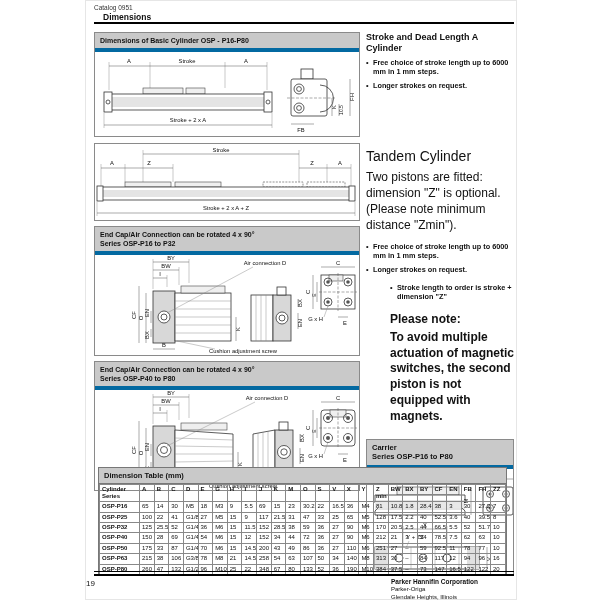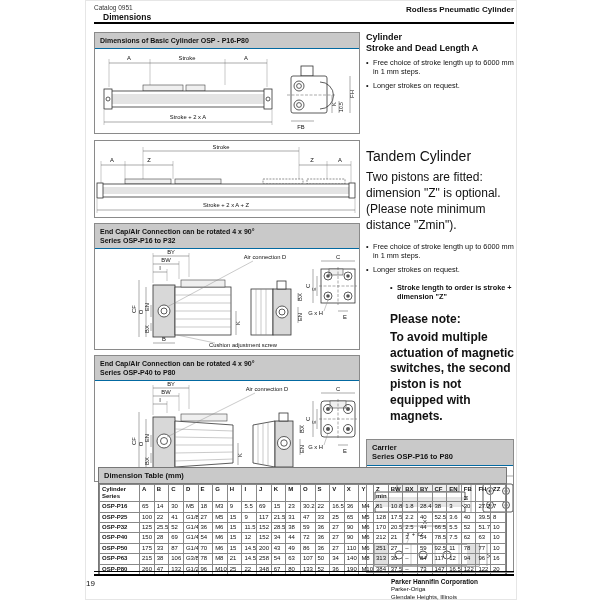--- a/index.html
+++ b/index.html
@@ -10,38 +10,38 @@
   .hdr-catalog{font-size:6.5px;color:#333;}
   .hdr-section{font-size:8.5px;font-weight:bold;margin-top:1px;padding-left:9px;}
   .hdr-right{position:absolute;right:2px;top:3px;text-align:right;}
   .hdr-product{font-size:8px;}
   .hdr-title{font-size:8px;font-weight:bold;margin-top:1px;}
   .hdr-rule{position:absolute;left:8px;right:2px;top:21px;height:2px;background:#000;}
   
   .col-left{position:absolute;left:8px;top:31px;width:266px;}
   .col-right{position:absolute;left:280px;top:31px;width:148px;}
   .box{border:1px solid #8a8a8a;background:#fff;}
-  .box-hdr{background:#c9c9c9;border-bottom:1px solid #0369a1;font-weight:bold;font-size:7px;line-height:1.3;padding:3px 5px;}
+  .box-hdr{background:#c9c9c9;border-bottom:4px solid #0369a1;font-weight:bold;font-size:7px;line-height:1.3;padding:3px 5px;}
   .mt6{margin-top:6px;} .mt5{margin-top:5px;}
   
   svg{display:block;}
   .dwg text{font-size:5.8px;fill:#111;}
   .dwg .lab{text-anchor:middle;}
   .dwg .shape{stroke:#333;stroke-width:0.8;fill:none;}
   .dwg .fillw{fill:#fff;}
   .dwg .gray{fill:#d8d8d8;stroke:#333;stroke-width:0.8;}
   .dwg .lite{fill:#efefef;stroke:#444;stroke-width:0.6;}
   .dwg .dim{stroke:#555;stroke-width:0.5;fill:none;}
   .dwg .thin{stroke:#888;stroke-width:0.45;fill:none;}
   .dwg .dash{stroke:#555;stroke-width:0.5;stroke-dasharray:3 1.5;fill:none;}
   .dwg .dashed-shape{stroke:#666;stroke-width:0.7;stroke-dasharray:2 1.2;fill:none;}
   
   .side-h1{font-size:9px;font-weight:bold;line-height:1.2;}
   .side-txt{font-size:12px;line-height:1.32;}
-  .bullet{position:relative;padding-left:7px;margin-top:4px;font-size:7.3px;line-height:1.32;}
+  .bullet{position:relative;padding-left:7px;margin-top:4px;font-size:7.3px;line-height:1.32;font-weight:bold;}
   .bullet::before{content:"\2022";position:absolute;left:0;top:0;}
   .bold{font-weight:bold;margin-left:24px;}
   .tandem-h{font-size:14px;font-weight:normal;margin-top:58px;}
   .carrier-hdr{margin-top:14px;}
   .carrier-hdr .box-hdr{font-size:7.5px;}
   
   .tbl-wrap{position:absolute;left:12px;top:466px;width:407px;border:1px solid #777;}
   .tbl-title{background:#c9c9c9;border-bottom:1px solid #777;font-weight:bold;font-size:7.5px;padding:3px 5px;}
   table.dim-table{width:100%;border-collapse:collapse;table-layout:fixed;font-size:6px;}
   .dim-table th,.dim-table td{border:1px solid #888;padding:1px 1px 1.5px 2px;text-align:left;font-weight:normal;line-height:1.15;overflow:hidden;white-space:normal;}
@@ -58,21 +58,20 @@
 </head>
 <body>
 
 <div class="page">
 
   <div class="hdr-left">
     <div class="hdr-catalog">Catalog 0951</div>
     <div class="hdr-section">Dimensions</div>
   </div>
   <div class="hdr-right">
-    <div class="hdr-title">Rodless Pneumatic Cylinder</div>
   </div>
   <div class="hdr-rule"></div>
 
   <div class="col-left">
 
     <div class="box">
       <div class="box-hdr">Dimensions of Basic Cylinder OSP - P16-P80</div>
       <svg class="dwg" width="264" height="84" viewBox="0 0 264 84">
         <line class="thin" x1="14" y1="38" x2="14" y2="10"></line>
           <line class="thin" x1="55" y1="36" x2="55" y2="10"></line>
@@ -303,22 +302,22 @@
         <text x="228" y="68" text-anchor="end">G x H</text>
         <line class="thin" x1="229" y1="64" x2="233" y2="52"></line>
         <line class="dim" x1="243" y1="64" x2="253" y2="64"></line>
         <text class="lab" x="250" y="72">E</text>
       </svg>
     </div>
   </div>
 
   <div class="col-right">
     <div class="side-h1">
+      <div>Stroke and Dead Length A</div>
       <div>Cylinder</div>
-      <div>Stroke and Dead Length A</div>
     </div>
     <div class="bullet">Free choice of stroke length up to 6000 mm in 1 mm steps.</div>
     <div class="bullet">Longer strokes on request.</div>
 
     <div class="tandem-h">Tandem Cylinder</div>
     <div class="side-txt" style="margin-top:6px">Two pistons are fitted: dimension "Z" is optional. (Please note minimum distance "Zmin").</div>
     <div class="bullet" style="margin-top:8px">Free choice of stroke length up to 6000 mm in 1 mm steps.</div>
     <div class="bullet">Longer strokes on request.</div>
     <div class="bullet bold" style="margin-top:8px">Stroke length to order is stroke + dimension "Z"</div>
     <div class="side-txt bold" style="margin-top:10px">Please note:</div>

